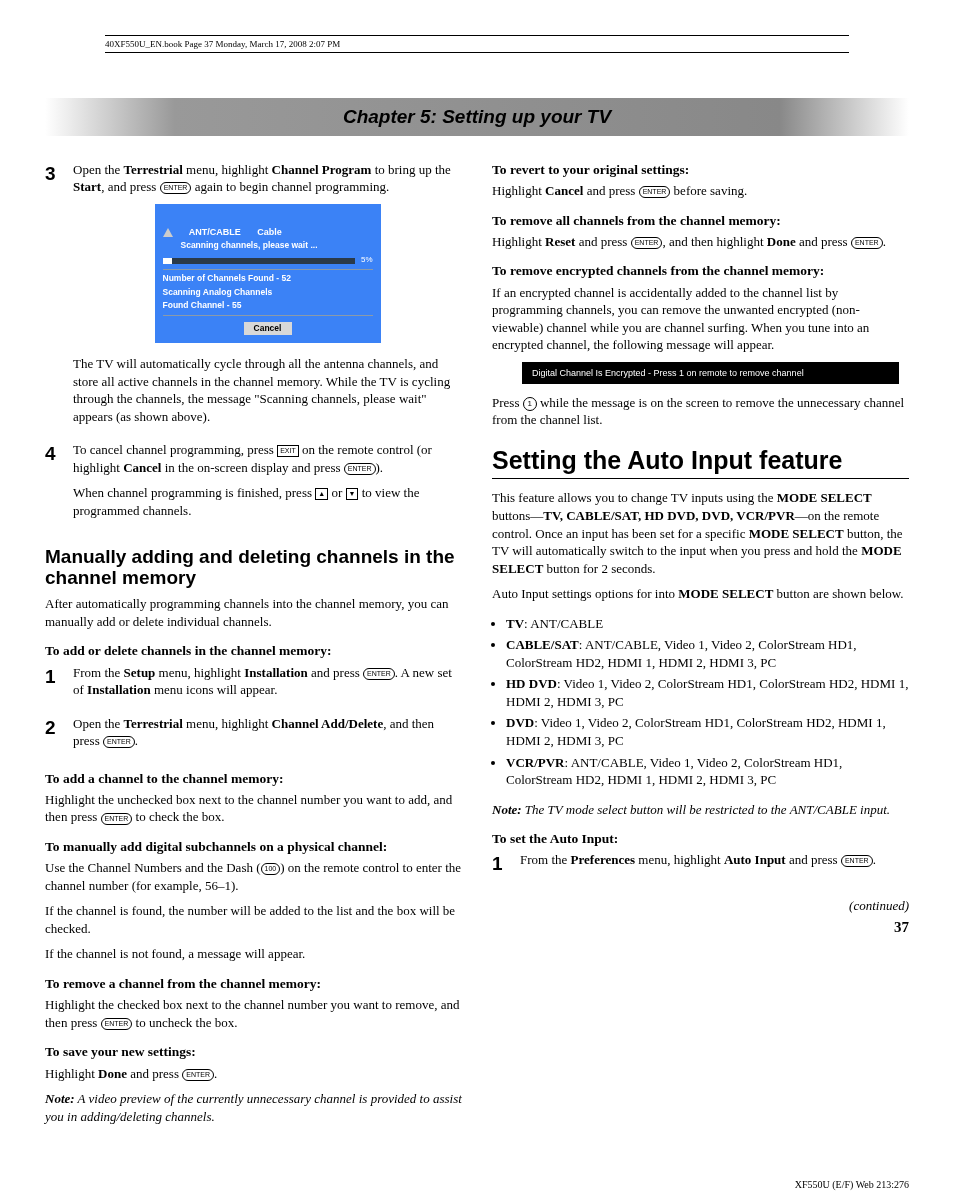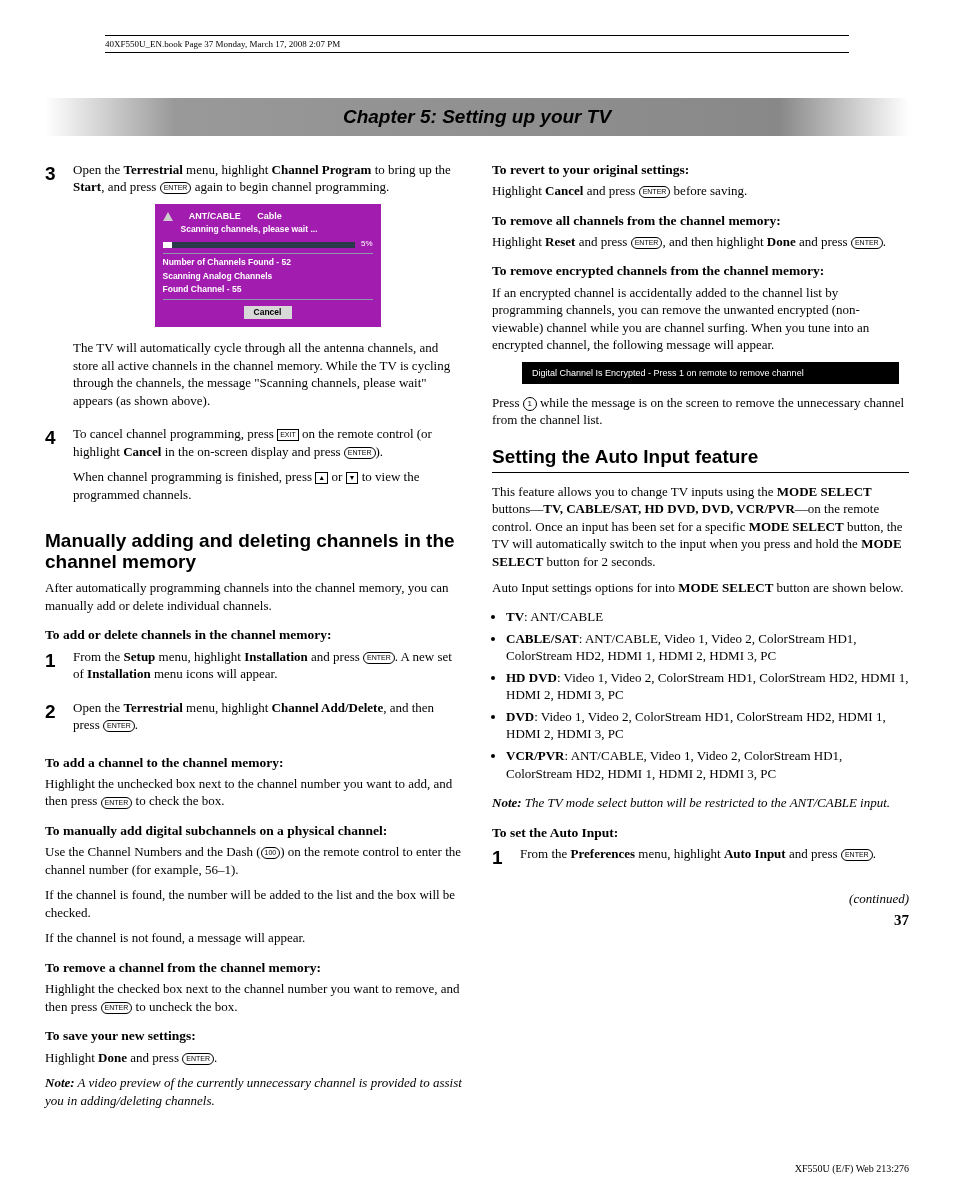--- a/index.html
+++ b/index.html
@@ -70,21 +70,21 @@
   .h2 {
     font-family: Arial, sans-serif;
     font-weight: bold;
     font-size: 19px;
     line-height: 1.15;
     margin: 18px 0 6px 0;
   }
   .h1 {
     font-family: Arial, sans-serif;
     font-weight: bold;
-    font-size: 19px;
+    font-size: 25px;
     line-height: 1.1;
     margin: 18px 0 4px 0;
   }
   .rule {
     border: none;
     border-top: 1px solid #000;
     margin: 2px 0 10px 0;
   }
   .subhead {
     font-weight: bold;
@@ -124,27 +124,27 @@
   .key {
     display: inline-block;
     border: 1px solid #000;
     font-family: Arial, sans-serif;
     font-size: 7px;
     padding: 0 2px;
     line-height: 10px;
     vertical-align: middle;
   }
   .osd {
-    background: #a21caf;
+    background: #3b82f6;
     color: #fff;
     font-family: Arial, sans-serif;
     font-size: 9px;
     width: 210px;
     margin: 8px auto 12px auto;
-    padding: 6px 8px 8px 8px;
+    padding: 22px 8px 8px 8px;
   }
   .osd .tabs {
     font-weight: bold;
     font-size: 9px;
     margin-bottom: 1px;
   }
   .osd .tabs span { margin-right: 14px; }
   .osd .scanning { font-weight: bold; font-size: 8.5px; margin: 2px 0 4px 18px; }
   .osd .bar-row { display: flex; align-items: center; gap: 6px; margin-bottom: 3px; }
   .osd .bar {

